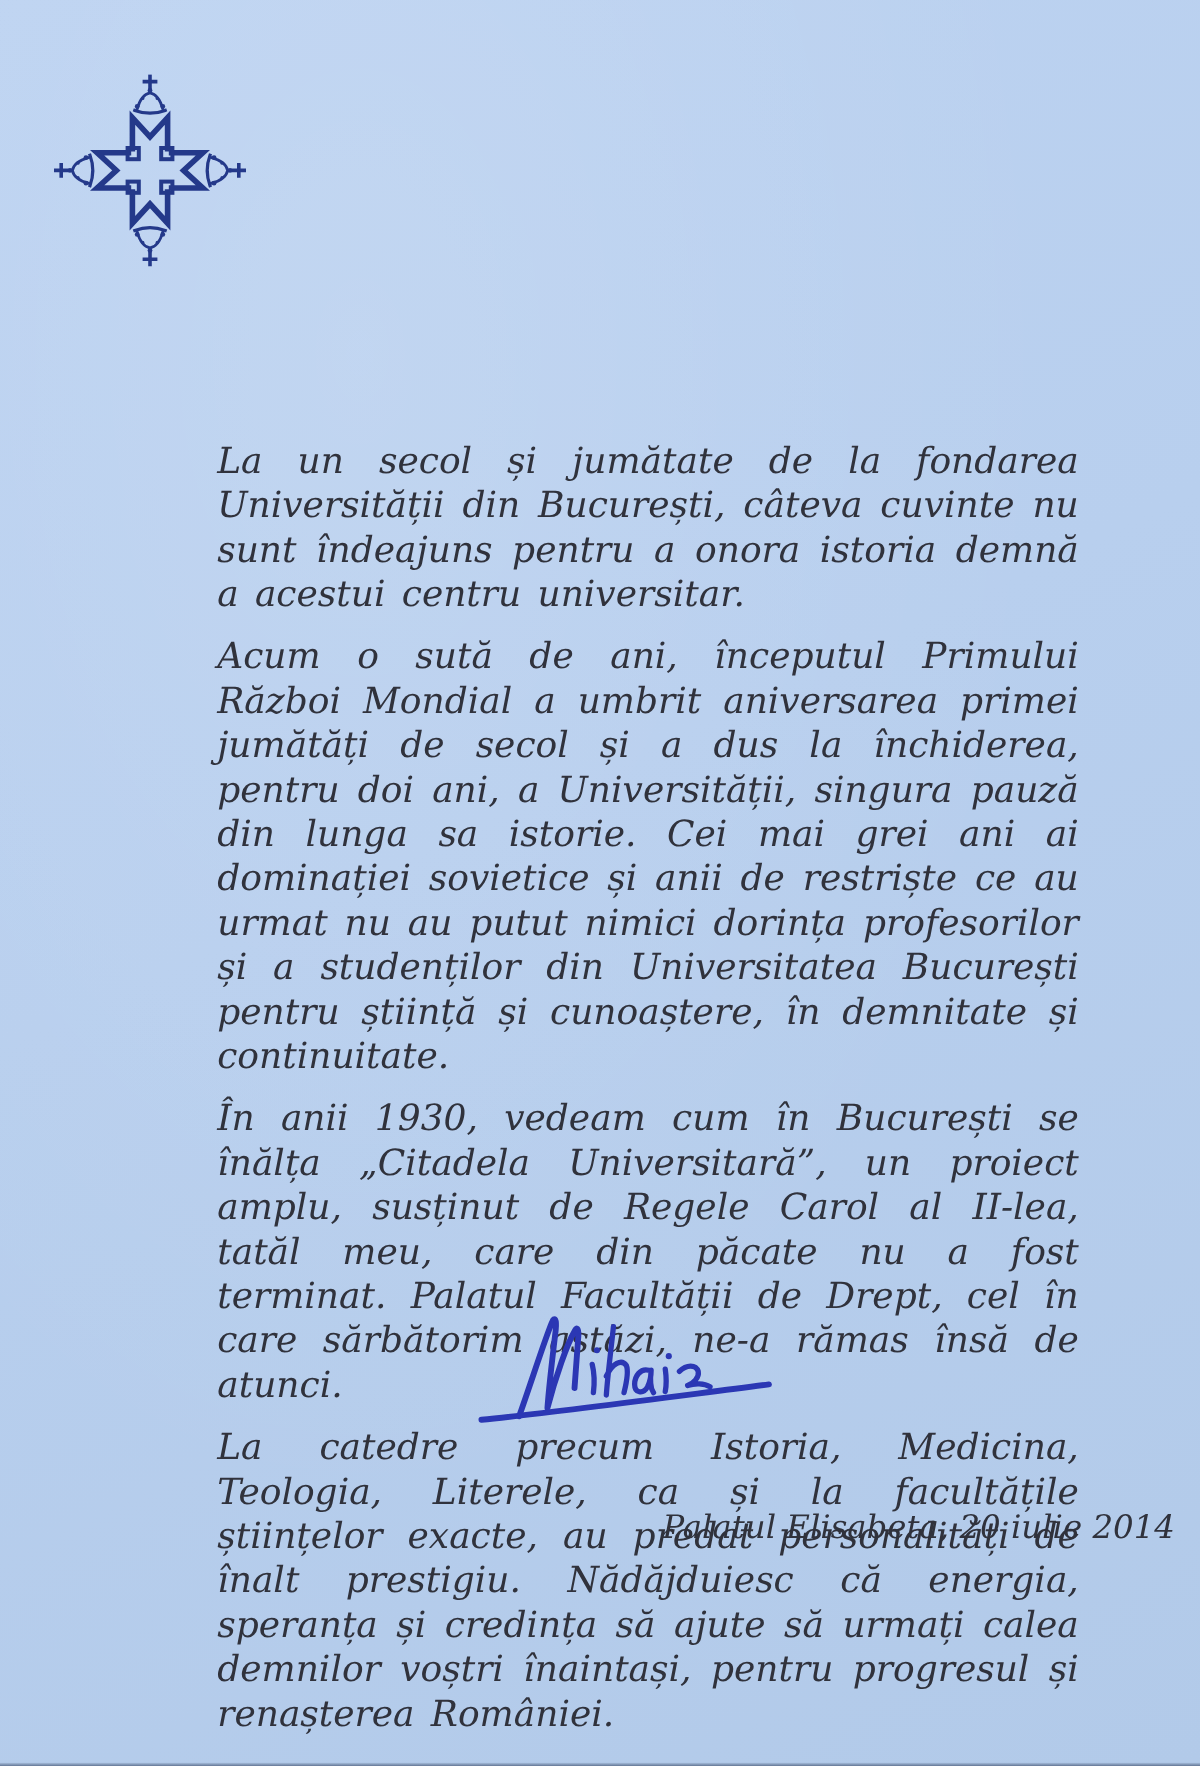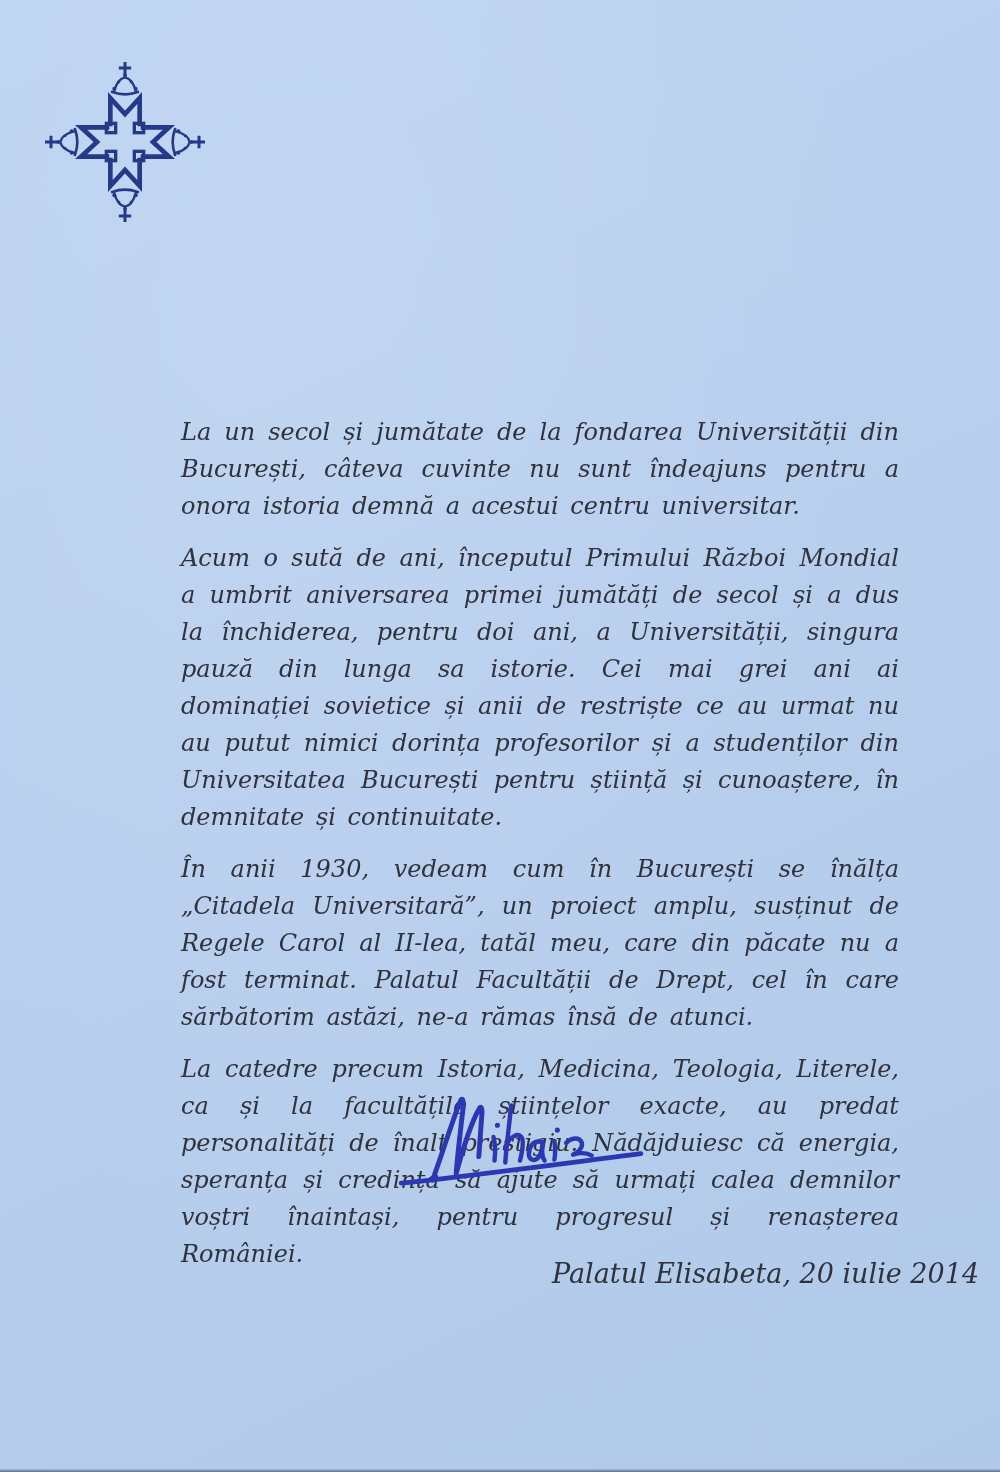--- a/index.html
+++ b/index.html
@@ -37,23 +37,22 @@
   }
   .emblem svg { width: 100%; height: 100%; display: block; }
 
   .letter-body {
     position: absolute;
     left: 181px;
     top: 366px;
     width: 718px;
     color: #30323c;
     font-style: italic;
-    font-size: 24px;
+    font-size: 30px;
     line-height: 37px;
-    margin-top: 48px;
   }
   .letter-body p {
     margin: 0 0 15px 0;
     text-align: justify;
     word-spacing: 4px;
   }
   .letter-body p:last-child { margin-bottom: 0; }
 
   .signature {
     position: absolute;

